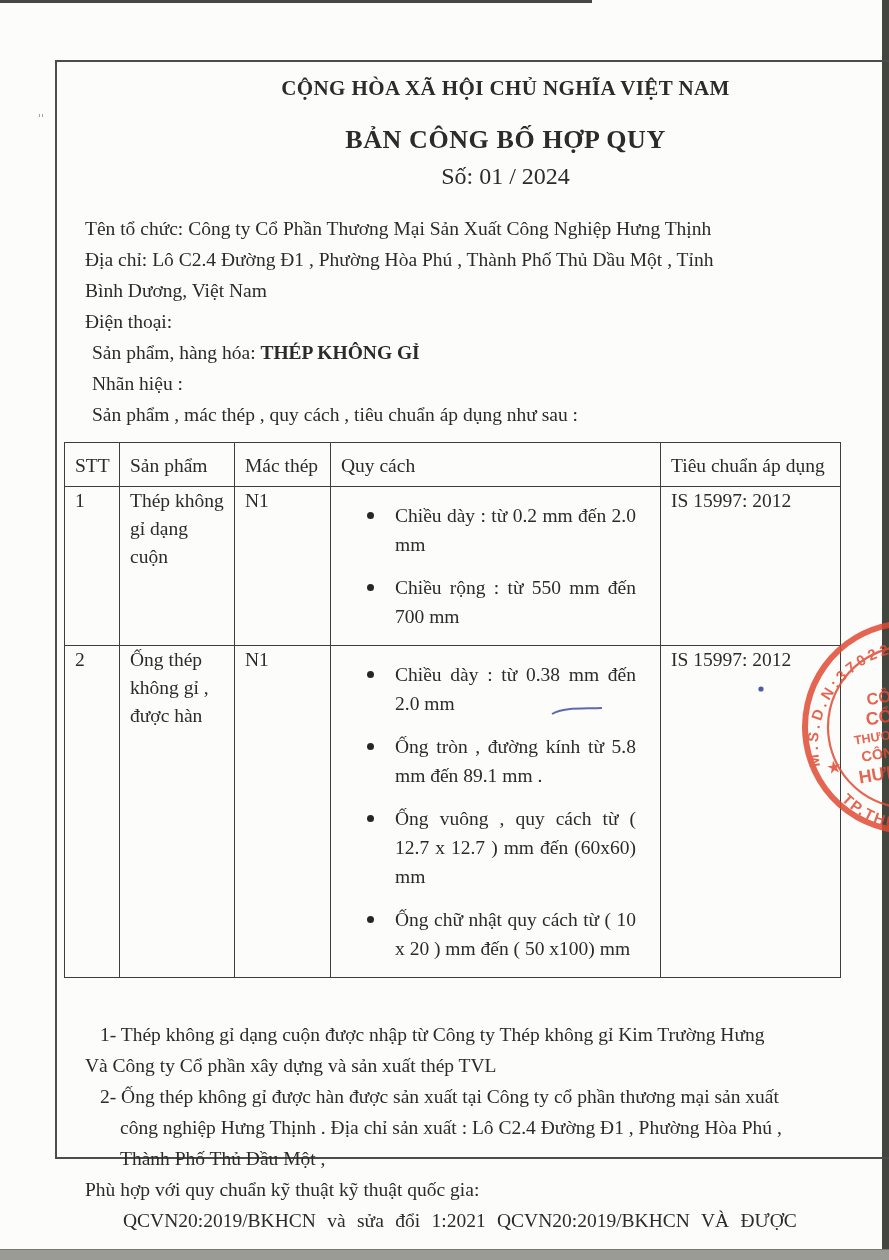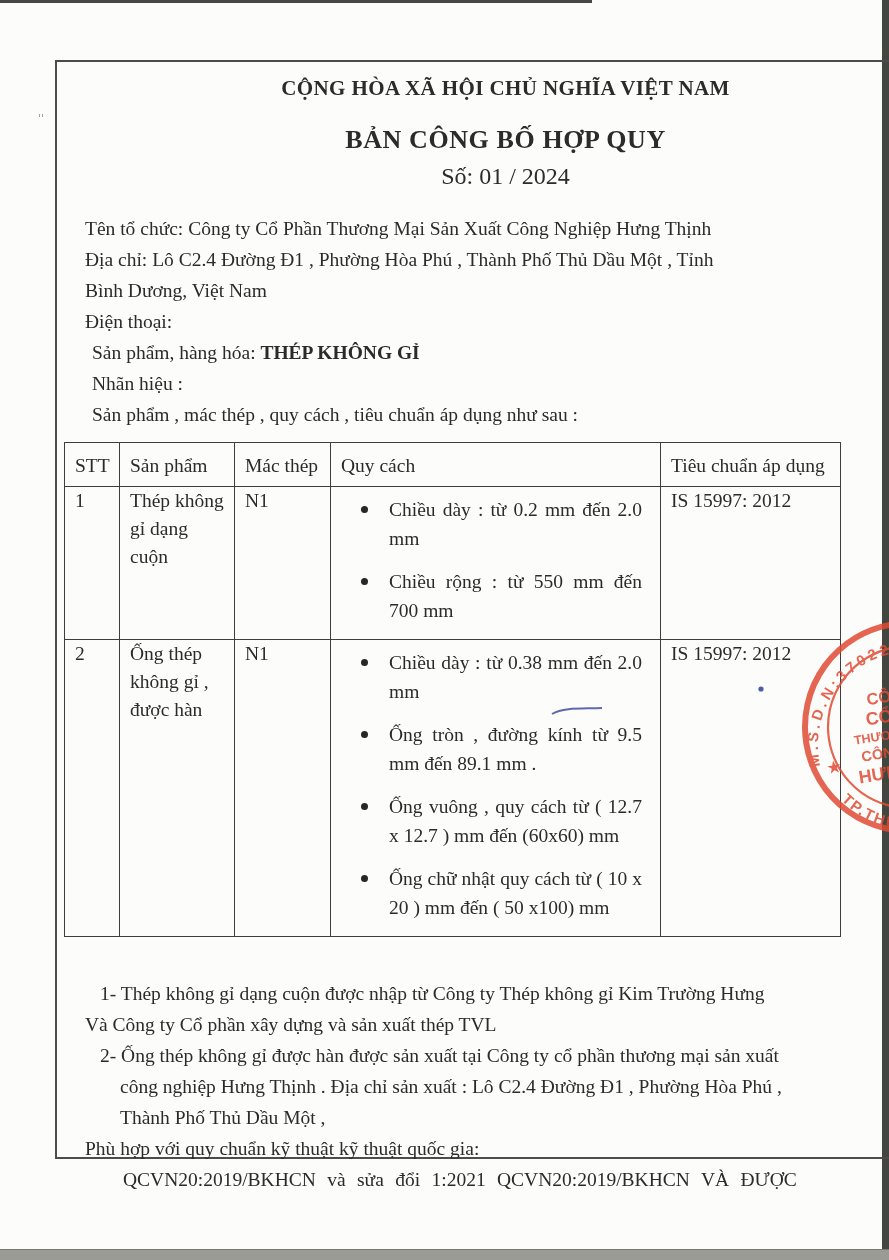--- a/index.html
+++ b/index.html
@@ -42,21 +42,21 @@
     font-weight:normal;padding:0 10px;line-height:28px;text-align:left;
   }
   table.products th{height:44px;padding-top:9px;}
   td.c-stt,th.c-stt{text-align:center;}
   td.c-grade{text-align:center;}
   td.c-product{text-align:justify;padding-top:11px;}
   td.c-specs{padding:11px 8px 4px 6px;}
   td.c-standard{padding-top:11px;}
   tr.row-1{height:96px;}
   tr.row-2{height:237px;}
-  ul.specs{list-style:none;margin:8px;padding:0;}
+  ul.specs{list-style:none;margin:14px;padding:0;}
   ul.specs li{
     position:relative;padding-left:40px;margin-bottom:14px;
     text-align:justify;line-height:29px;
   }
   .dot{position:absolute;left:12px;top:11px;width:7px;height:7px;border-radius:50%;background:#262626;}
 
   
   .notes{margin-top:41px;}
   .notes div{line-height:31px;}
   .n-indent1{padding-left:15px;}
@@ -122,21 +122,21 @@
         </td>
         <td class="c-standard">IS 15997: 2012</td>
       </tr>
       <tr class="row-2">
         <td class="c-stt">2</td>
         <td class="c-product">Ống thép không gỉ , được hàn</td>
         <td class="c-grade">N1</td>
         <td class="c-specs">
           <ul class="specs">
             <li><span class="dot"></span><span>Chiều dày : từ 0.38 mm đến 2.0 mm</span></li>
-            <li><span class="dot"></span><span>Ống tròn , đường kính từ 9.5 mm đến 89.1 mm .</span></li>
+            <li><span class="dot"></span><span>Ống tròn , đường kính từ 5.8 mm đến 89.1 mm .</span></li>
             <li><span class="dot"></span><span>Ống vuông , quy cách từ ( 12.7 x 12.7 ) mm đến (60x60) mm</span></li>
             <li><span class="dot"></span><span>Ống chữ nhật quy cách từ ( 10 x 20 ) mm đến ( 50 x100) mm</span></li>
           </ul>
         </td>
         <td class="c-standard">IS 15997: 2012</td>
       </tr>
     </tbody>
       </table>
 
     <div class="notes">

